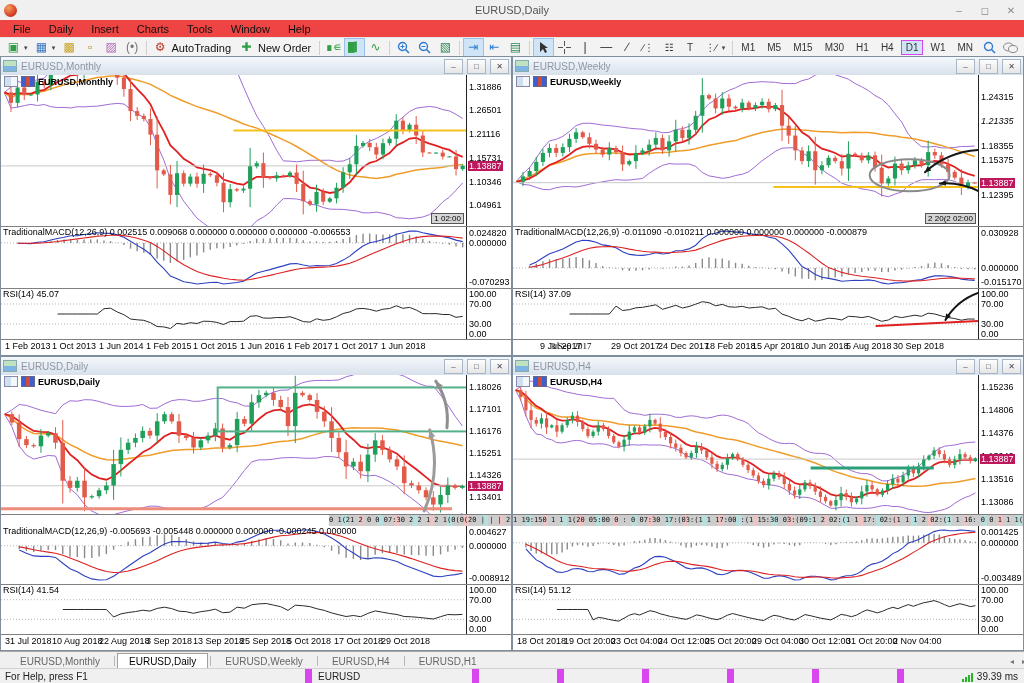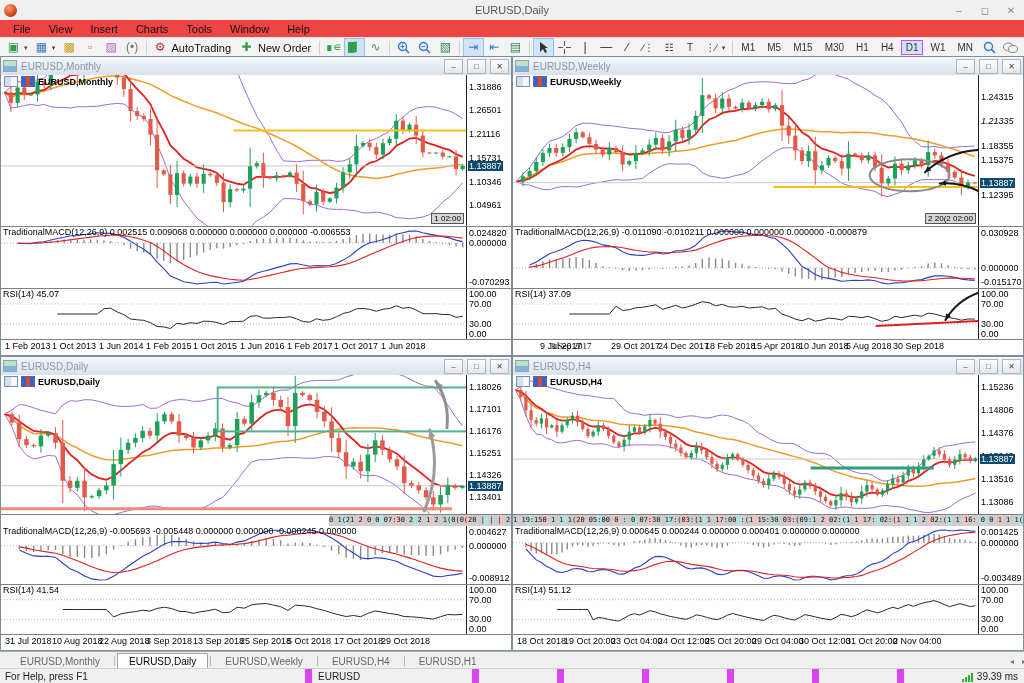--- a/index.html
+++ b/index.html
@@ -39,21 +39,21 @@
           border:1px solid #a9b6c6;display:flex;align-items:center;justify-content:center;
           font-size:8px;color:#445;}
   .cw-body{flex:1;display:flex;flex-direction:column;background:#fff;min-height:0;}
   .pane{position:relative;display:flex;border-bottom:1px solid #808080;min-height:0;}
   .pane.main{flex:1;}
   .plotwrap{flex:1;position:relative;overflow:hidden;background:#fff;}
   .plotwrap svg{position:absolute;left:0;top:0;}
   .axis{flex:0 0 44px;border-left:1px solid #222;position:relative;background:#fff;
         font-size:9px;color:#000;overflow:hidden;}
   .axis span{position:absolute;left:2px;white-space:nowrap;line-height:10px;}
-  .axis span.cur{background:#0c4a6e;color:#fff;padding:0 1px;left:1px;}
+  .axis span.cur{background:#be185d;color:#fff;padding:0 1px;left:1px;}
   .chart-label{position:absolute;top:1px;left:3px;z-index:5;display:flex;align-items:center;
                gap:3px;font-size:9px;color:#000;font-weight:bold;}
   .mini1{width:12px;height:9px;background:linear-gradient(90deg,#cfe0ef 50%,#f4f8fc 50%);border:1px solid #88a;}
   .mini2{width:12px;height:9px;background:linear-gradient(90deg,#3a5fd0 33%,#d24a3a 33%,#d24a3a 66%,#3a5fd0 66%);border:1px solid #668;}
   .ind-label{position:absolute;top:0;left:2px;z-index:5;font-size:9px;color:#000;white-space:nowrap;}
   .dates{height:15px;flex:0 0 15px;position:relative;background:#fff;font-size:9px;color:#000;overflow:hidden;}
   .dates span{position:absolute;top:1px;white-space:nowrap;}
   .strip{height:11px;flex:0 0 11px;overflow:hidden;white-space:nowrap;color:#101010;
          font-family:"DejaVu Sans Mono",monospace;font-size:7px;line-height:11px;
          background:repeating-linear-gradient(90deg,#cdcdcd 0 13px,#b9dede 13px 19px,#cdcdcd 19px 30px,#eec3c3 30px 35px);}
@@ -86,21 +86,21 @@
     <div class="titletext">EURUSD,Daily</div>
     <div class="winbtns">
       <div class="winbtn">–</div>
       <div class="winbtn">◻</div>
       <div class="winbtn">✕</div>
     </div>
   </div>
 
   <div class="menubar" id="menubar">
       <span class="menu-item">File</span>
-      <span class="menu-item">View</span>
+      <span class="menu-item">Daily</span>
       <span class="menu-item">Insert</span>
       <span class="menu-item">Charts</span>
       <span class="menu-item">Tools</span>
       <span class="menu-item">Window</span>
       <span class="menu-item">Help</span>
     </div>
 
   <div class="toolbar">
     <span class="tb" style="color:#2f9e44;">▣</span>
     <span class="caret">▾</span>
@@ -1256,21 +1256,20 @@
               <span style="top: 53px;">1.14376</span>
               <span style="top: 76px;">1.13946</span>
               <span style="top: 99px;">1.13516</span>
               <span style="top: 122px;">1.13086</span>
               <span class="cur" style="top: 79px;">1.13887</span>
             </div>
         </div>
         <div class="strip"> 1 19:150 1 1 1(20 05:00 0 : 0 07:30 17:(03:(1 1 17:00 :(1 15:30 03:(09:1 2 02:(1 1 17: 02:(1 1 1 2 02:(1 1 16: 0 0 1 1 1(21:30 1 1 1(0 02:(11: 20 020 1 19:150 1 1 1(20 05:00 0 : 0 07:30 17:(03:(1 1 17:00 :(1 15:30 03:(09:1 2 02:(1 1 17: 02:(1 1 1 2 02:(1 1 16: 0 0 1 1 1(21:30 1 1 1(0 02:(11: 20 020 1 19:150 1 1 1(20 05:00 0 : 0 07:30 17:(03:(1 1 17:00 :(1 15:30 03:(09:1 2 02:(1 1 17: 02:(1 1 1 2 02:(1 1 16: 0 0 1 1 1(21:30 1 1 1(0 02:(11: 20 020</div>
         <div class="pane" style="flex:0 0 58px;">
           <div class="plotwrap">
-            <div class="ind-label"><span>TraditionalMACD(12,26,9)</span> <span>0.000645 0.000244 0.000000 0.000401 0.000000 0.000000</span></div>
           <svg width="465" height="58">
                 <line x1="0" y1="16.81929181929182" x2="465" y2="16.81929181929182" stroke="#b5b5b5" stroke-dasharray="1,2"></line>
                 <line x1="12.916666666666668" y1="16.81929181929182" x2="12.916666666666668" y2="21.438543626641348" stroke="#8a8a8a" stroke-width="1.4"></line>
                 <line x1="18.083333333333336" y1="16.81929181929182" x2="18.083333333333336" y2="25.079677766377284" stroke="#8a8a8a" stroke-width="1.4"></line>
                 <line x1="23.25" y1="16.81929181929182" x2="23.25" y2="27.608118386942024" stroke="#8a8a8a" stroke-width="1.4"></line>
                 <line x1="28.416666666666668" y1="16.81929181929182" x2="28.416666666666668" y2="27.553743434298426" stroke="#8a8a8a" stroke-width="1.4"></line>
                 <line x1="33.583333333333336" y1="16.81929181929182" x2="33.583333333333336" y2="28.603787021735762" stroke="#8a8a8a" stroke-width="1.4"></line>
                 <line x1="38.75" y1="16.81929181929182" x2="38.75" y2="28.129237812389075" stroke="#8a8a8a" stroke-width="1.4"></line>
                 <line x1="43.91666666666667" y1="16.81929181929182" x2="43.91666666666667" y2="28.32480555295102" stroke="#8a8a8a" stroke-width="1.4"></line>
                 <line x1="49.083333333333336" y1="16.81929181929182" x2="49.083333333333336" y2="26.464009468695707" stroke="#8a8a8a" stroke-width="1.4"></line>

